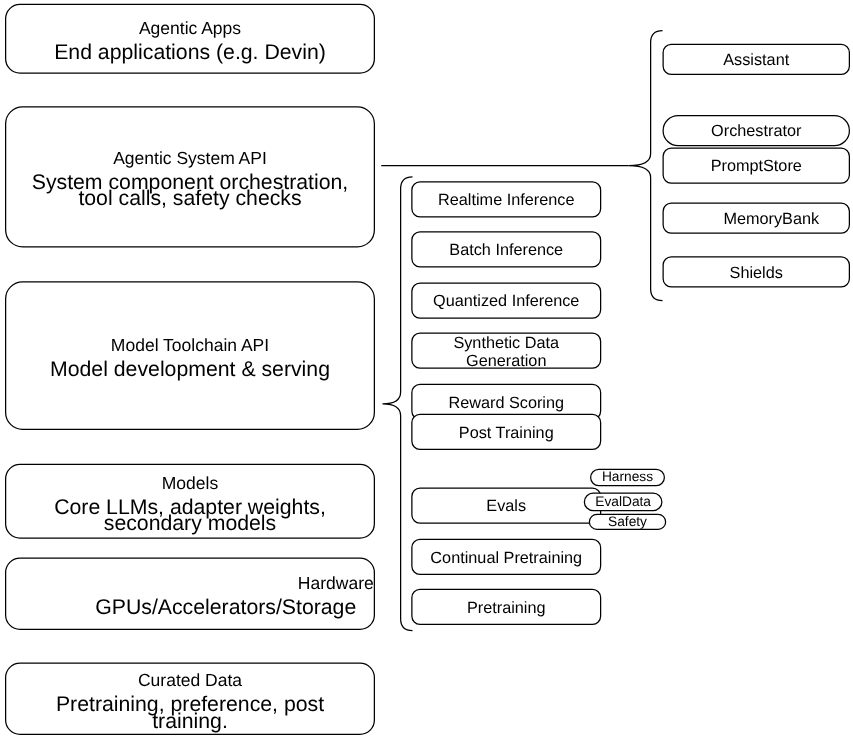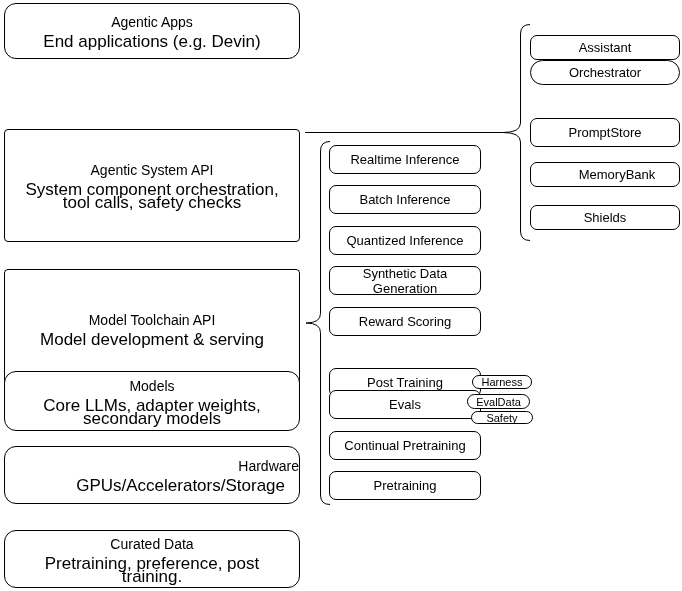--- a/index.html
+++ b/index.html
@@ -21,21 +21,21 @@
     background: #ffffff;
     display: flex;
     flex-direction: column;
     align-items: center;
     justify-content: center;
     text-align: center;
   }
   .lbox .t { font-size: 14px; line-height: 17px; }
   .lbox .s { font-size: 17px; line-height: 13px; margin-top: 4px; padding: 0 14px; }
   .r12 { border-radius: 12px; }
-  .r24 { border-radius: 4px; margin-top: 44px; }
+  .r24 { border-radius: 14px; }
   .node {
     position: absolute;
     box-sizing: border-box;
     border: 1px solid #000000;
     border-radius: 7px;
     background: #ffffff;
     display: flex;
     align-items: center;
     justify-content: center;
     text-align: center;
@@ -96,31 +96,31 @@
   <div class="lbox r12" style="top:530px; height:58px;text-align:center;">
     <div class="t">Curated Data</div>
     <div class="s">Pretraining, preference, post training.</div>
   </div>
 
   <div class="node mnode" style="top:145px;">Realtime Inference</div>
   <div class="node mnode" style="top:185px;">Batch Inference</div>
   <div class="node mnode" style="top:226px;">Quantized Inference</div>
   <div class="node mnode" style="top:266px;">Synthetic Data Generation</div>
   <div class="node mnode" style="top:307px;">Reward Scoring</div>
-  <div class="node mnode" style="top:368px;">Post Training</div>
+  <div class="node mnode" style="top:331px;">Post Training</div>
   <div class="node mnode" style="top:390px;">Evals</div>
   <div class="node mnode" style="top:431px;">Continual Pretraining</div>
   <div class="node mnode" style="top:471px;">Pretraining</div>
 
   <div class="pill" style="left:472px; top:375px; width:60px; height:14px;">Harness</div>
   <div class="pill" style="left:467px; top:394px; width:63px; height:15px;">EvalData</div>
   <div class="pill" style="left:471px; top:411px; width:62px; height:13px;">Safety</div>
 
   <div class="node rnode" style="top:35px;">Assistant</div>
-  <div class="node rnode" style="top:60px;border-radius:13px;">Orchestrator</div>
+  <div class="node rnode" style="top:92px;border-radius:13px;">Orchestrator</div>
   <div class="node rnode" style="top:118px; height:29px;">PromptStore</div>
   <div class="node rnode" style="top:162px;padding-left:24px;">MemoryBank</div>
   <div class="node rnode" style="top:205px;">Shields</div>
 
   <svg class="overlay" viewBox="0 0 682 591" xmlns="http://www.w3.org/2000/svg">
     <path d="M305,132.5 L503,132.5"></path>
     <path d="M530,24.5 Q520.5,24.5 520.5,34 L520.5,123 Q520.5,132.5 503,132.5 Q520.5,132.5 520.5,142 L520.5,231 Q520.5,240.5 530,240.5"></path>
     <path d="M330,141.5 Q320.5,141.5 320.5,151 L320.5,313.5 Q320.5,323 306,323 Q320.5,323 320.5,332.5 L320.5,495 Q320.5,504.5 330,504.5"></path>
   </svg>
 

